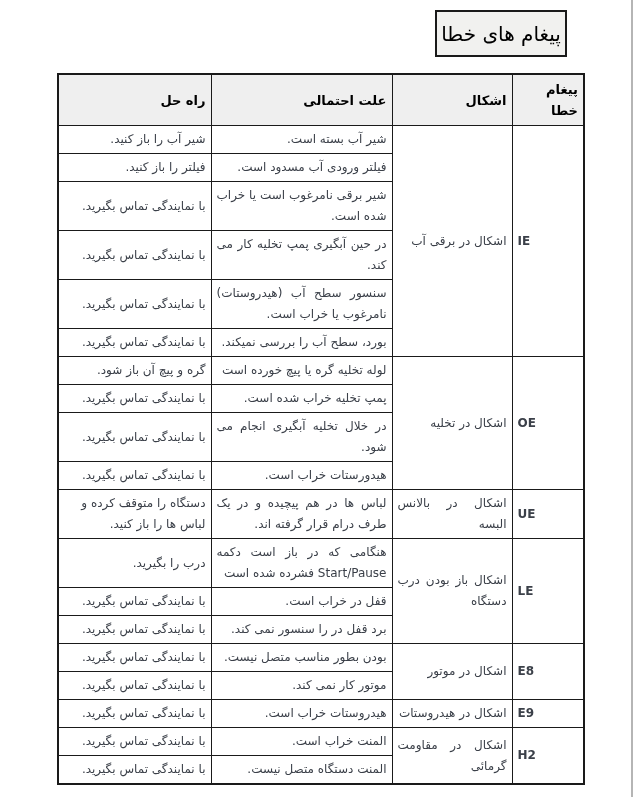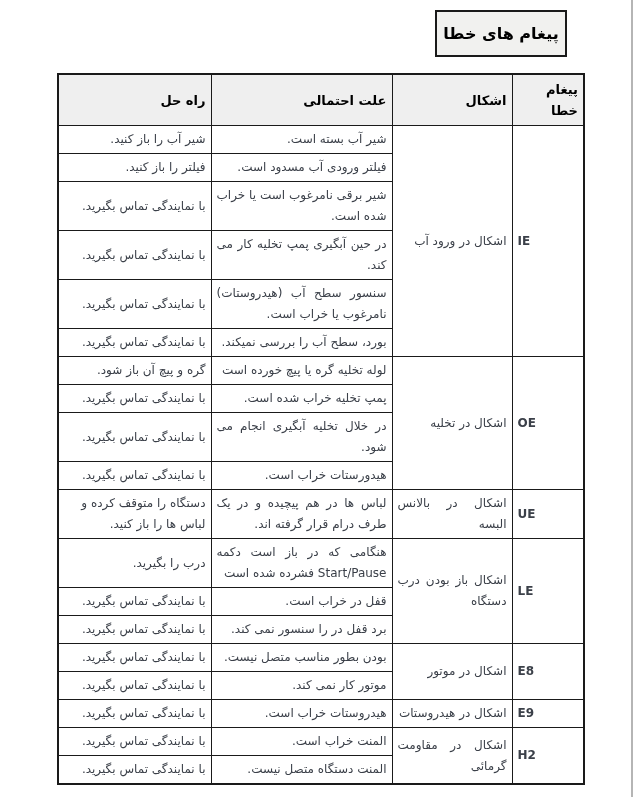--- a/index.html
+++ b/index.html
@@ -19,21 +19,21 @@
   }
   .title-box {
     position:absolute; top:10px; left:435px;
     width:132px; height:47px;
     box-sizing:border-box;
     background: var(--title-bg, #f1f1ef);
     border:2px solid var(--border, #111111);
     display:flex; align-items:center; justify-content:center;
   }
   .title-text {
-    font-size:16px; font-weight:bold;
+    font-size:20px; font-weight:normal;
     color: var(--header-text, #000000);
     direction:rtl;
   }
   table.err {
     position:absolute; top:73px; left:57px;
     width:526px;
     direction:rtl;
     border-collapse:collapse;
     table-layout:fixed;
     border:2px solid var(--border, #111111);
@@ -91,21 +91,21 @@
       <tr>
         <th>پیغام خطا</th>
         <th>اشکال</th>
         <th>علت احتمالی</th>
         <th>راه حل</th>
       </tr>
     </thead>
     <tbody id="tbody">
         <tr>
           <td class="code" rowspan="6">IE</td>
-          <td class="problem" rowspan="6">اشکال در ورود آب</td>
+          <td class="problem" rowspan="6">اشکال در برقی آب</td>
           <td class="cause">شیر آب بسته است.</td>
           <td class="solution">شیر آب را باز کنید.</td>
         </tr>
         <tr>
           <td class="cause">فیلتر ورودی آب مسدود است.</td>
           <td class="solution">فیلتر را باز کنید.</td>
         </tr>
         <tr>
           <td class="cause">شیر برقی نامرغوب است یا خراب شده است.</td>
           <td class="solution">با نمایندگی تماس بگیرید.</td>

